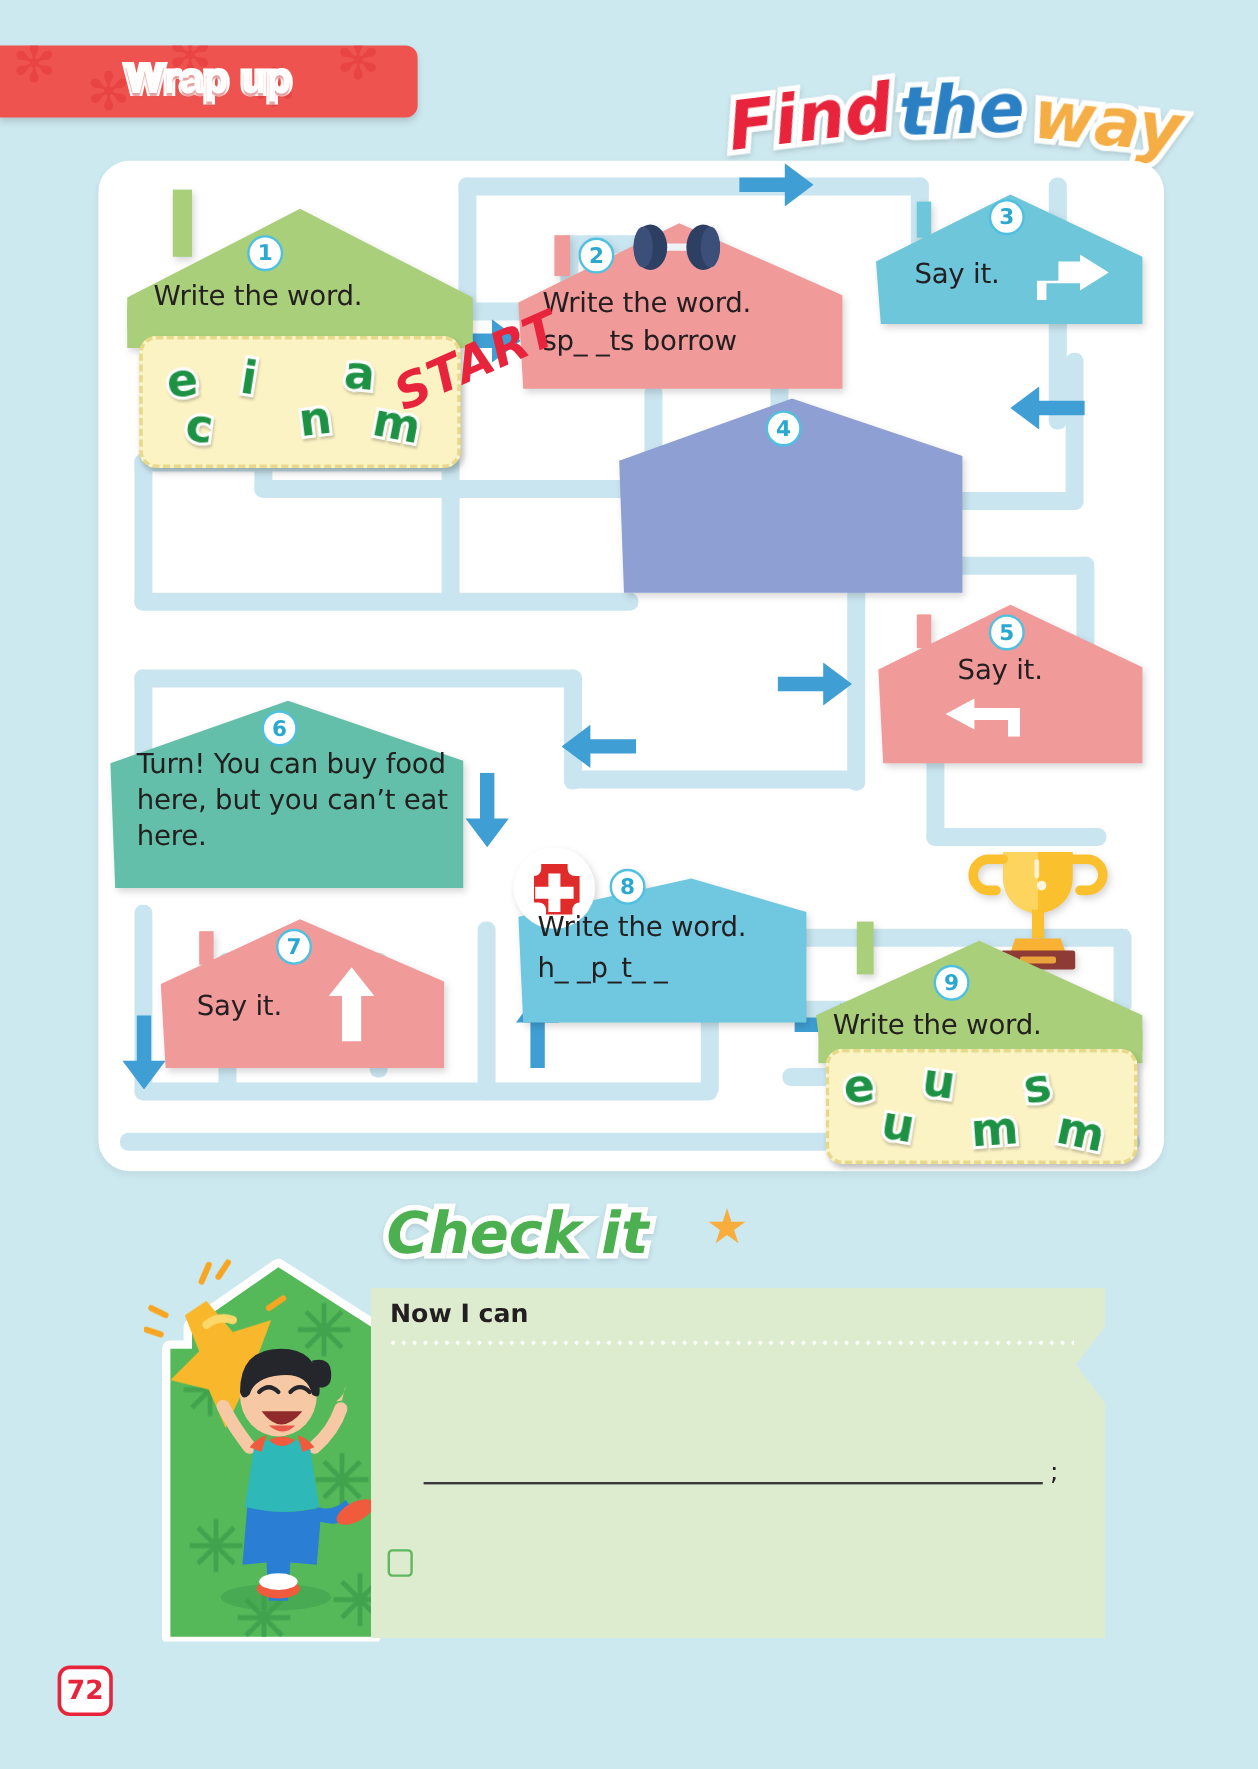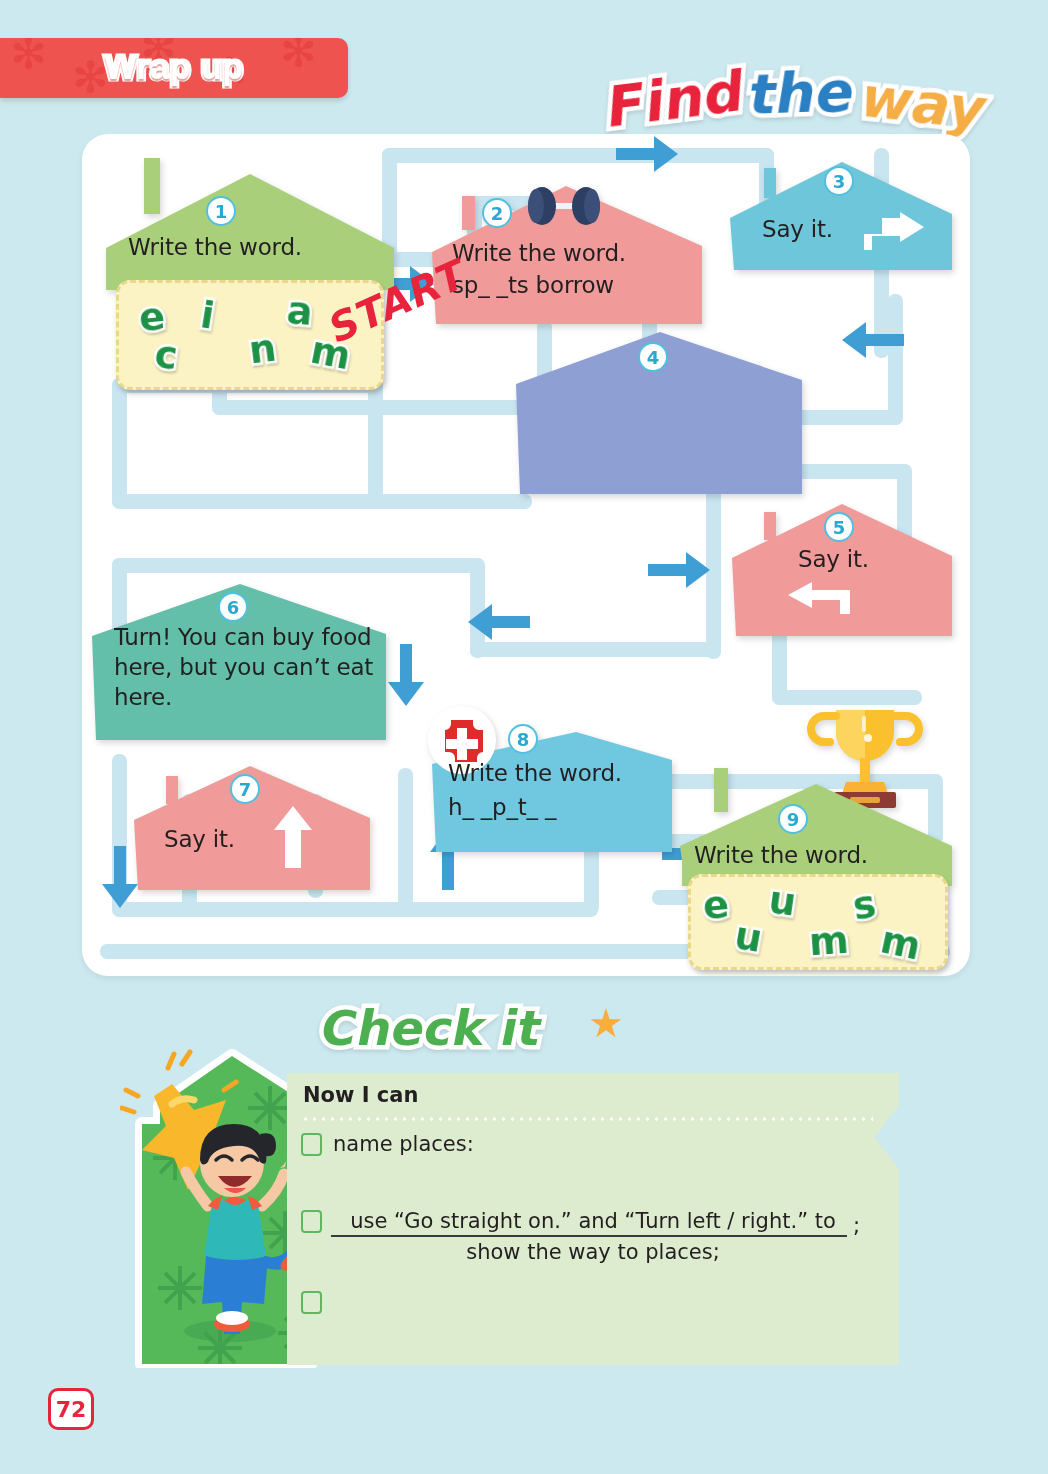--- a/index.html
+++ b/index.html
@@ -110,26 +110,25 @@
     -webkit-text-stroke: 9px #fff; paint-order: stroke fill;
     font-family: "DejaVu Sans", sans-serif;
     filter: drop-shadow(0 2px 2px rgba(0,0,0,.12));
   }
   .checkstar {
     position: absolute; left: 588px; top: 1000px;
     color: #f8ad3c; font-size: 40px;
     font-family: "DejaVu Sans", sans-serif;
   }
   .checkbox-panel {
-    position: absolute; left: 287px; top: 1073px;
+    position: absolute; left: 309px; top: 1073px;
     width: 612px; height: 292px;
     background: #ddeccf;
     box-shadow: 2px 3px 5px rgba(0,0,0,.12);
     clip-path: polygon(0 0, 100% 0, 100% 11%, 96% 22%, 100% 33%, 100% 100%, 0 100%);
-    text-align: center;
   }
   .nowican {
     position: absolute; left: 16px; top: 10px;
     font-size: 21px; font-weight: bold; color: #231f20;
     font-family: "DejaVu Sans", sans-serif;
   }
   .dotted {
     position: absolute; left: 14px; top: 44px; width: 572px; height: 4px;
     background-image: radial-gradient(circle, #fff 1.6px, transparent 1.8px);
     background-size: 9px 4px;
@@ -476,31 +475,23 @@
         <ellipse cx="112" cy="280" rx="16" ry="7" fill="#fff"></ellipse>
         <ellipse cx="176" cy="222" rx="17" ry="8" fill="#ef5b3c" transform="rotate(-28 176 222)"></ellipse>
       </g>
     </svg>
   </div>
 
   <div class="checkbox-panel">
     <div class="nowican">Now I can</div>
     <div class="dotted"></div>
 
-    <div class="ckrow" style="top:56px; width:560px;">
-      <div class="ckbox"></div>
-      <div class="cklabel">name places:</div>
-    </div>
     <div class="blankline"></div>
     <div class="semi">;</div>
 
-    <div class="ckrow" style="top:133px; width:560px;">
-      <div class="ckbox"></div>
-      <div class="cklabel" style="width:520px;">use “Go straight on.” and “Turn left / right.” to show the way to places;</div>
-    </div>
 
     <div class="ckrow" style="top:214px; width:560px;">
       <div class="ckbox"></div>
     </div>
   </div>
 
   <div class="pagenum">72</div>
 
 </div>
 

